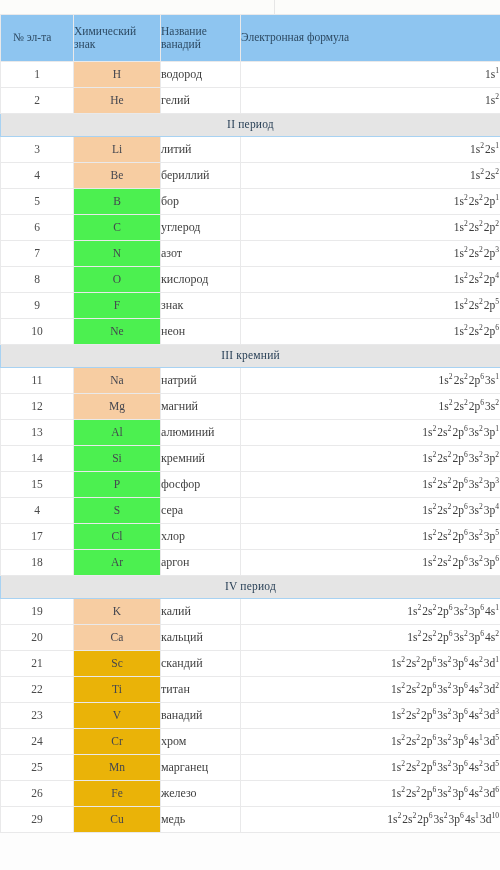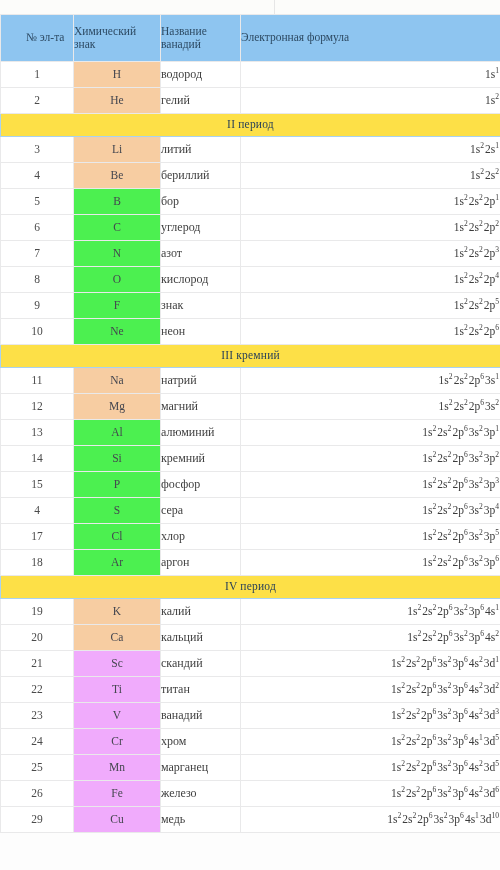--- a/index.html
+++ b/index.html
@@ -57,24 +57,24 @@
   thead th {
     background: #8ec5f0;
     color: #2d4a63;
     text-align: left;
     font-size: 11.5px;
     height: 46px;
     padding: 5px 6px 5px 7px;
     border-color: #a8d2f2;
     vertical-align: top;
   }
-  thead th.h-num { text-align: left; padding-left: 25px; }
+  thead th.h-num { text-align: left; padding-left: 12px; }
 
   tr.period-row td {
-    background: #fde047;
+    background: #e5e5e5;
     color: #2b4258;
     text-align: center;
     height: 22px;
     font-size: 11.5px;
     border-color: #a8d2f2;
     letter-spacing: .2px;
   }
 
   tr.el-row td { height: 25px; background: #ffffff; }
   td.num {
@@ -99,21 +99,21 @@
     white-space: nowrap;
   }
   td.form sup {
     font-size: 7.6px;
     vertical-align: super;
     line-height: 0;
     padding: 0 1px 0 0;
   }
   td.sym.g-alkali   { background: #f7cda2; }
   td.sym.g-main     { background: #4cf050; }
-  td.sym.g-trans    { background: #f0abfc; }
+  td.sym.g-trans    { background: #eab308; }
 </style>
 </head>
 <body>
 
 <div class="page">
 
   <div class="top-gap">
     <div class="seam"></div>
   </div>
 

